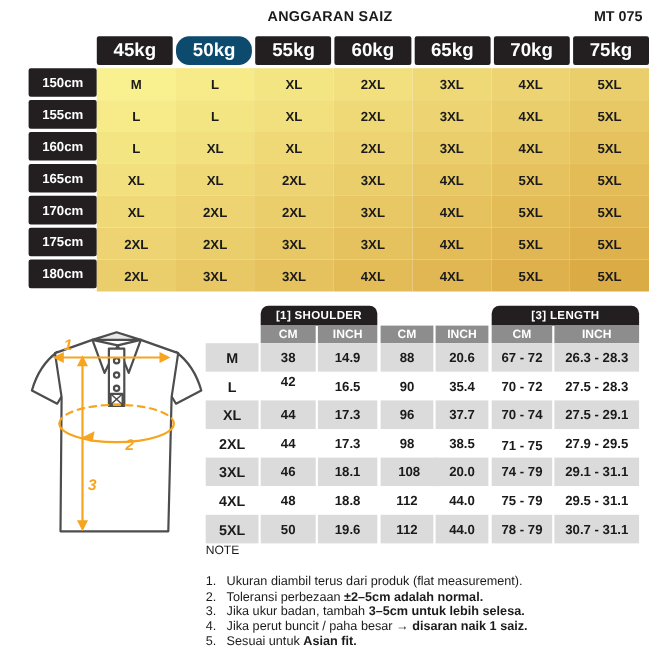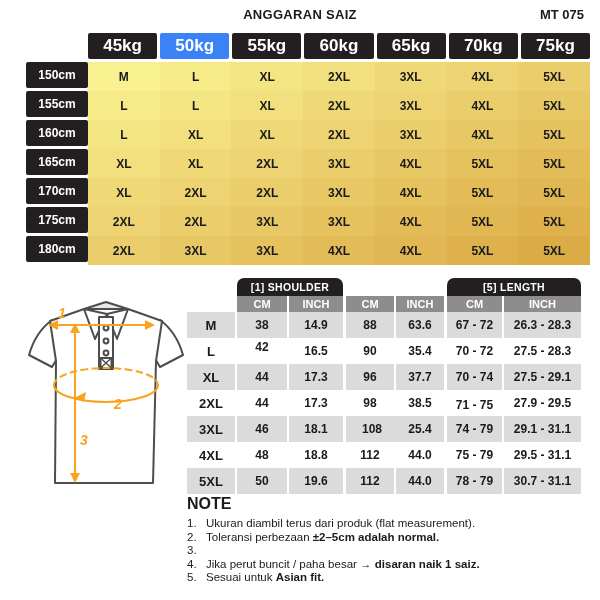--- a/index.html
+++ b/index.html
@@ -24,39 +24,39 @@
   
   .meas{position:absolute;left:187px;top:278px;width:394px;height:216px;}
   .abs{position:absolute;display:flex;align-items:center;justify-content:center;box-sizing:border-box;}
   .gbox{color:#fff;font-weight:bold;font-size:10.5px;border-radius:7px 7px 0 0;letter-spacing:.3px;}
   .ubox{color:#fff;font-weight:bold;font-size:11px;}
   .sizelabel{font-weight:bold;font-size:13px;}
   .val{font-weight:bold;font-size:12px;white-space:nowrap;}
 
   
   .note{position:absolute;left:187px;top:495px;width:405px;}
-  .note-title{font-weight:bold;font-size:16px;margin:0 0 4px 0;}
+  .note-title{font-weight:normal;font-size:11px;margin:0 0 16px 0;}
   .note ol{list-style:none;margin:0;padding:0;font-size:11.5px;line-height:13.6px;}
   .note li{display:flex;}
   .note .num{width:19px;flex:none;}
   .note b{font-weight:bold;}
 
   .shirt{position:absolute;left:22px;top:297px;width:168px;height:192px;}
 </style>
 </head>
 <body>
 
 <div class="page">
 
   <div class="title">ANGGARAN SAIZ</div>
   <div class="code">MT 075</div>
 
   <div class="weight-row">
       <div class="wbox" style="background: rgb(35, 31, 32);">45kg</div>
-      <div class="wbox" style="background: #3b82f6;">50kg</div>
+      <div class="wbox" style="background: #0c4a6e; border-radius: 12px;">50kg</div>
       <div class="wbox" style="background: rgb(35, 31, 32);">55kg</div>
       <div class="wbox" style="background: rgb(35, 31, 32);">60kg</div>
       <div class="wbox" style="background: rgb(35, 31, 32);">65kg</div>
       <div class="wbox" style="background: rgb(35, 31, 32);">70kg</div>
       <div class="wbox" style="background: rgb(35, 31, 32);">75kg</div>
     </div>
   <div class="height-col">
       <div class="hbox" style="background: rgb(35, 31, 32);">150cm</div>
       <div class="hbox" style="background: rgb(35, 31, 32);">155cm</div>
       <div class="hbox" style="background: rgb(35, 31, 32);">160cm</div>
@@ -145,32 +145,32 @@
       <polygon points="53,186 48,176 58,176"></polygon>
       <polygon points="52,101 64,95 62,105"></polygon>
       <text x="36" y="21" font-size="14" font-weight="bold" font-style="italic">1</text>
       <text x="92" y="112" font-size="14" font-weight="bold" font-style="italic">2</text>
       <text x="58" y="148" font-size="14" font-weight="bold" font-style="italic">3</text>
     </g>
   </svg>
 
   <div class="meas">
       <div class="abs gbox" style="background: rgb(35, 31, 32); left: 50px; top: 0px; width: 106px; height: 18px;">[1] SHOULDER</div>
-      <div class="abs gbox" style="background: rgb(35, 31, 32); left: 260px; top: 0px; width: 134px; height: 18px;">[5] LENGTH</div>
+      <div class="abs gbox" style="background: rgb(35, 31, 32); left: 260px; top: 0px; width: 134px; height: 18px;">[3] LENGTH</div>
       <div class="abs ubox" style="background: rgb(141, 141, 141); left: 50px; top: 18px; width: 50px; height: 16px;">CM</div>
       <div class="abs ubox" style="background: rgb(141, 141, 141); left: 102px; top: 18px; width: 54px; height: 16px;">INCH</div>
       <div class="abs ubox" style="background: rgb(141, 141, 141); left: 159px; top: 18px; width: 48px; height: 16px;">CM</div>
       <div class="abs ubox" style="background: rgb(141, 141, 141); left: 209px; top: 18px; width: 48px; height: 16px;">INCH</div>
       <div class="abs ubox" style="background: rgb(141, 141, 141); left: 260px; top: 18px; width: 55px; height: 16px;">CM</div>
       <div class="abs ubox" style="background: rgb(141, 141, 141); left: 317px; top: 18px; width: 77px; height: 16px;">INCH</div>
       <div class="abs sizelabel" style="background: rgb(219, 219, 219); left: 0px; top: 34px; width: 48px; height: 26px;">M</div>
       <div class="abs val" style="background: rgb(219, 219, 219); left: 50px; top: 34px; width: 50px; height: 26px;">38</div>
       <div class="abs val" style="background: rgb(219, 219, 219); left: 102px; top: 34px; width: 54px; height: 26px;">14.9</div>
       <div class="abs val" style="background: rgb(219, 219, 219); left: 159px; top: 34px; width: 48px; height: 26px;">88</div>
-      <div class="abs val" style="background: rgb(219, 219, 219); left: 209px; top: 34px; width: 48px; height: 26px;">63.6</div>
+      <div class="abs val" style="background: rgb(219, 219, 219); left: 209px; top: 34px; width: 48px; height: 26px;">20.6</div>
       <div class="abs val" style="background: rgb(219, 219, 219); left: 260px; top: 34px; width: 55px; height: 26px;">67 - 72</div>
       <div class="abs val" style="background: rgb(219, 219, 219); left: 317px; top: 34px; width: 77px; height: 26px;">26.3 - 28.3</div>
       <div class="abs sizelabel" style="background: rgb(255, 255, 255); left: 0px; top: 60px; width: 48px; height: 26px;">L</div>
       <div class="abs val" style="background: rgb(255, 255, 255); left: 50px; top: 60px; width: 50px; height: 18px;">42</div>
       <div class="abs val" style="background: rgb(255, 255, 255); left: 102px; top: 60px; width: 54px; height: 26px;">16.5</div>
       <div class="abs val" style="background: rgb(255, 255, 255); left: 159px; top: 60px; width: 48px; height: 26px;">90</div>
       <div class="abs val" style="background: rgb(255, 255, 255); left: 209px; top: 60px; width: 48px; height: 26px;">35.4</div>
       <div class="abs val" style="background: rgb(255, 255, 255); left: 260px; top: 60px; width: 55px; height: 26px;">70 - 72</div>
       <div class="abs val" style="background: rgb(255, 255, 255); left: 317px; top: 60px; width: 77px; height: 26px;">27.5 - 28.3</div>
       <div class="abs sizelabel" style="background: rgb(219, 219, 219); left: 0px; top: 86px; width: 48px; height: 26px;">XL</div>
@@ -184,21 +184,21 @@
       <div class="abs val" style="background: rgb(255, 255, 255); left: 50px; top: 112px; width: 50px; height: 26px;">44</div>
       <div class="abs val" style="background: rgb(255, 255, 255); left: 102px; top: 112px; width: 54px; height: 26px;">17.3</div>
       <div class="abs val" style="background: rgb(255, 255, 255); left: 159px; top: 112px; width: 48px; height: 26px;">98</div>
       <div class="abs val" style="background: rgb(255, 255, 255); left: 209px; top: 112px; width: 48px; height: 26px;">38.5</div>
       <div class="abs val" style="background: rgb(255, 255, 255); left: 260px; top: 112px; width: 55px; height: 30px;">71 - 75</div>
       <div class="abs val" style="background: rgb(255, 255, 255); left: 317px; top: 112px; width: 77px; height: 26px;">27.9 - 29.5</div>
       <div class="abs sizelabel" style="background: rgb(219, 219, 219); left: 0px; top: 138px; width: 48px; height: 26px;">3XL</div>
       <div class="abs val" style="background: rgb(219, 219, 219); left: 50px; top: 138px; width: 50px; height: 26px;">46</div>
       <div class="abs val" style="background: rgb(219, 219, 219); left: 102px; top: 138px; width: 54px; height: 26px;">18.1</div>
       <div class="abs val" style="background: rgb(219, 219, 219); left: 159px; top: 138px; width: 52px; height: 26px;">108</div>
-      <div class="abs val" style="background: rgb(219, 219, 219); left: 209px; top: 138px; width: 48px; height: 26px;">25.4</div>
+      <div class="abs val" style="background: rgb(219, 219, 219); left: 209px; top: 138px; width: 48px; height: 26px;">20.0</div>
       <div class="abs val" style="background: rgb(219, 219, 219); left: 260px; top: 138px; width: 55px; height: 26px;">74 - 79</div>
       <div class="abs val" style="background: rgb(219, 219, 219); left: 317px; top: 138px; width: 77px; height: 26px;">29.1 - 31.1</div>
       <div class="abs sizelabel" style="background: rgb(255, 255, 255); left: 0px; top: 164px; width: 48px; height: 26px;">4XL</div>
       <div class="abs val" style="background: rgb(255, 255, 255); left: 50px; top: 164px; width: 50px; height: 26px;">48</div>
       <div class="abs val" style="background: rgb(255, 255, 255); left: 102px; top: 164px; width: 54px; height: 26px;">18.8</div>
       <div class="abs val" style="background: rgb(255, 255, 255); left: 159px; top: 164px; width: 48px; height: 26px;">112</div>
       <div class="abs val" style="background: rgb(255, 255, 255); left: 209px; top: 164px; width: 48px; height: 26px;">44.0</div>
       <div class="abs val" style="background: rgb(255, 255, 255); left: 260px; top: 164px; width: 55px; height: 26px;">75 - 79</div>
       <div class="abs val" style="background: rgb(255, 255, 255); left: 317px; top: 164px; width: 77px; height: 26px;">29.5 - 31.1</div>
       <div class="abs sizelabel" style="background: rgb(219, 219, 219); left: 0px; top: 190px; width: 48px; height: 26px;">5XL</div>
@@ -216,20 +216,21 @@
         <li>
           <span class="num">1.</span>
           <span class="txt">Ukuran diambil terus dari produk (flat measurement).</span>
         </li>
         <li>
           <span class="num">2.</span>
           <span class="txt">Toleransi perbezaan <b>±2–5cm adalah normal.</b></span>
         </li>
         <li>
           <span class="num">3.</span>
+          <span class="txt">Jika ukur badan, tambah <b>3–5cm untuk lebih selesa.</b></span>
         </li>
         <li>
           <span class="num">4.</span>
           <span class="txt">Jika perut buncit / paha besar → <b>disaran naik 1 saiz.</b></span>
         </li>
         <li>
           <span class="num">5.</span>
           <span class="txt">Sesuai untuk <b>Asian fit.</b></span>
         </li>
       </ol>

